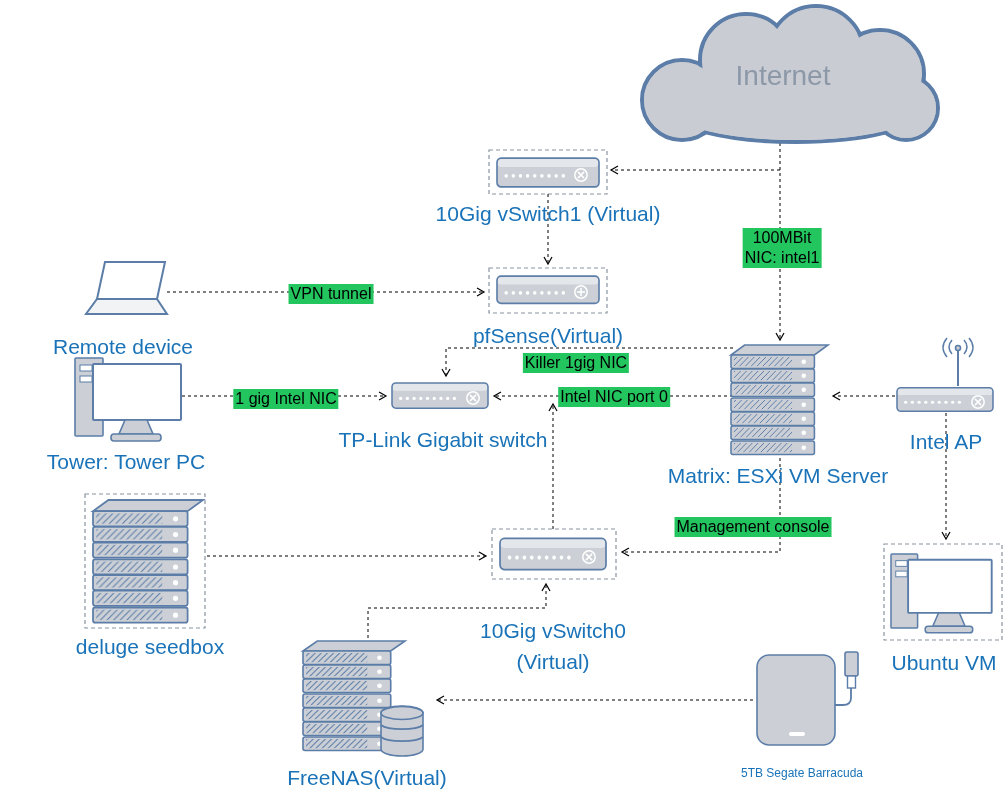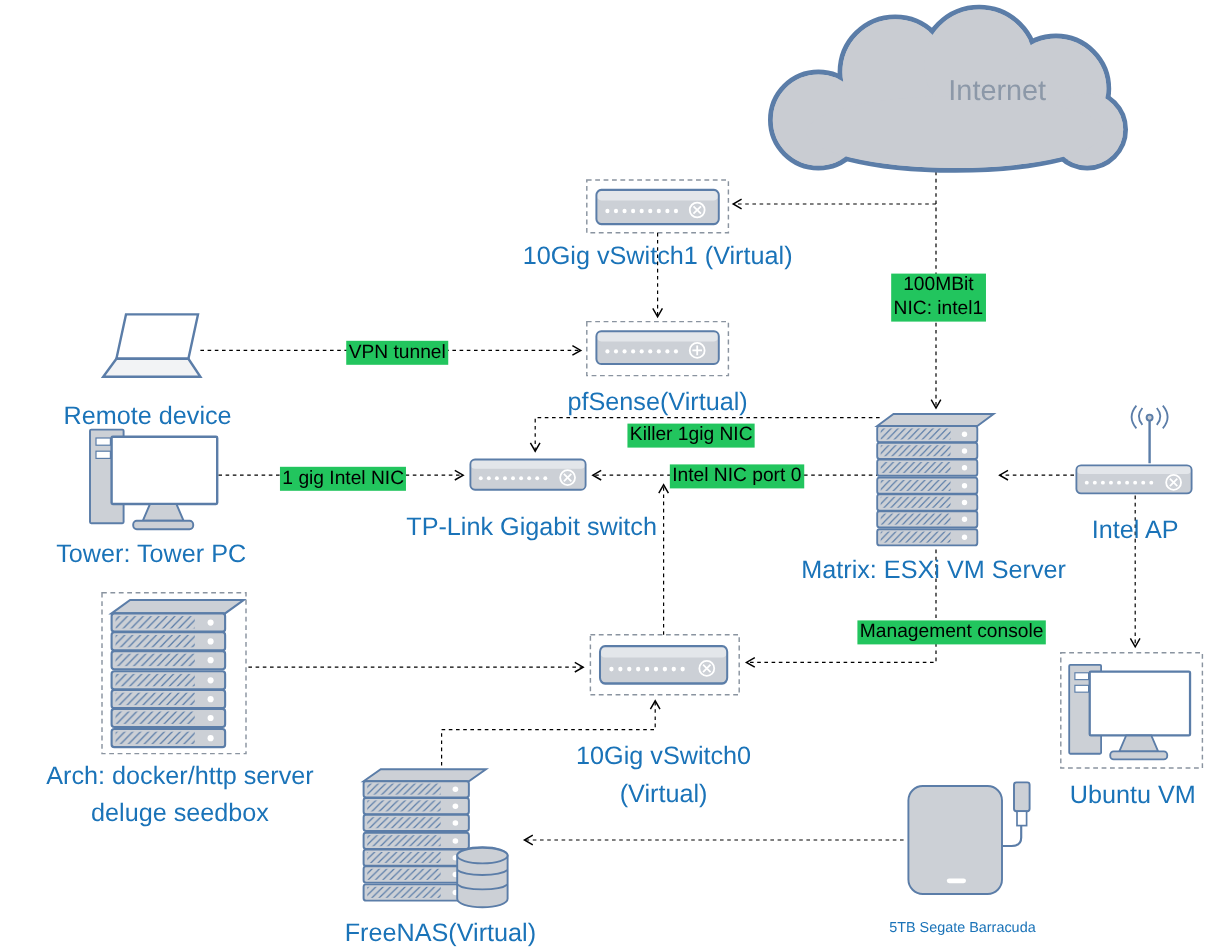--- a/index.html
+++ b/index.html
@@ -16,21 +16,21 @@
     position:absolute;transform:translateX(-50%);color:#1a73b8;
     font-size:21px;white-space:nowrap;text-align:center;line-height:31px;
   }
   .node-label span{display:block;}
   .edge-label{
     position:absolute;transform:translate(-50%,-50%);background:#22c55e;
     color:#000000;font-size:16px;white-space:nowrap;text-align:center;
     padding:0 2px;line-height:20px;
   }
   .edge-label span{display:block;}
-  .internet-label{color:#8c98a8;font-size:24px;line-height:28px;margin-left:48px;}
+  .internet-label{color:#8c98a8;font-size:28px;line-height:28px;}
   .small-label{font-size:12px;}
 </style>
 </head>
 <body>
 
 <div class="stage">
 
   <svg class="layer" width="1006" height="789" viewBox="0 0 1006 789">
     <defs>
       <marker id="arrow" markerUnits="userSpaceOnUse" markerWidth="12" markerHeight="12" refX="9" refY="6" orient="auto">
@@ -201,21 +201,20 @@
 
   <div class="node-label" style="left:126px;top:446px;">Tower: Tower PC</div>
 
   <div class="node-label" style="left:443px;top:424px;">TP-Link Gigabit switch</div>
 
   <div class="node-label" style="left:778px;top:460px;">Matrix: ESXi VM Server</div>
 
   <div class="node-label" style="left:946px;top:426px;">Intel AP</div>
 
   <div class="node-label" style="left:150px;top:631px;">
-    <span>Arch: docker/http server</span>
     <span>deluge seedbox</span>
   </div>
 
   <div class="node-label" style="left:553px;top:615px;">
     <span>10Gig vSwitch0</span>
     <span>(Virtual)</span>
   </div>
 
   <div class="node-label" style="left:367px;top:762px;">FreeNAS(Virtual)</div>
 
@@ -229,15 +228,15 @@
   </div>
 
   <div class="edge-label" style="left:331px;top:294px;">VPN tunnel</div>
 
   <div class="edge-label" style="left:576px;top:363px;">Killer 1gig NIC</div>
 
   <div class="edge-label" style="left:286px;top:399px;">1 gig Intel NIC</div>
 
   <div class="edge-label" style="left:614px;top:397px;">Intel NIC port 0</div>
 
-  <div class="edge-label" style="left:793px;top:527px;">Management console</div>
+  <div class="edge-label" style="left:753px;top:527px;">Management console</div>
 
 </div>
 
 </body></html>

